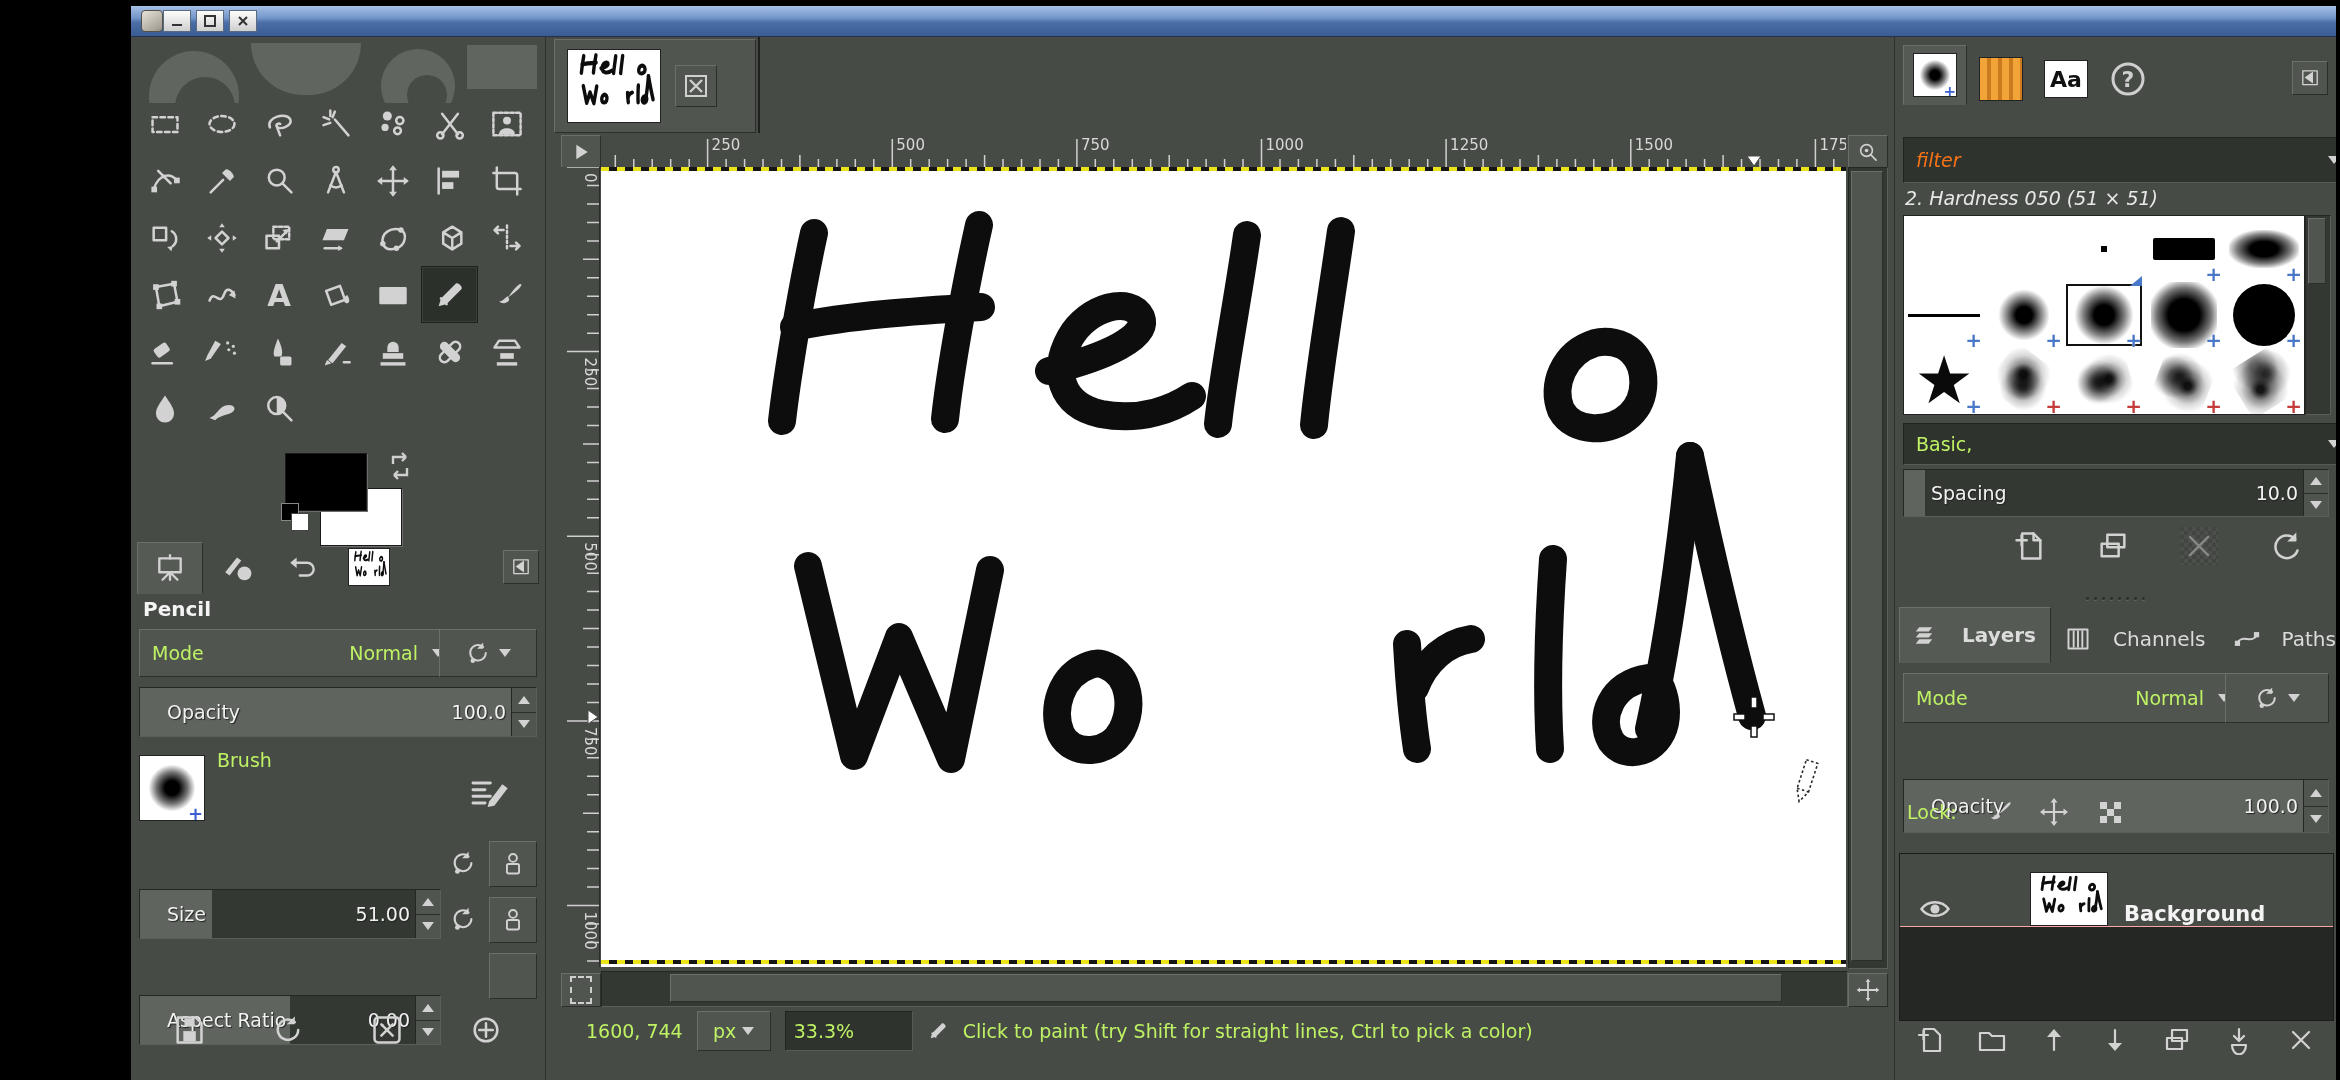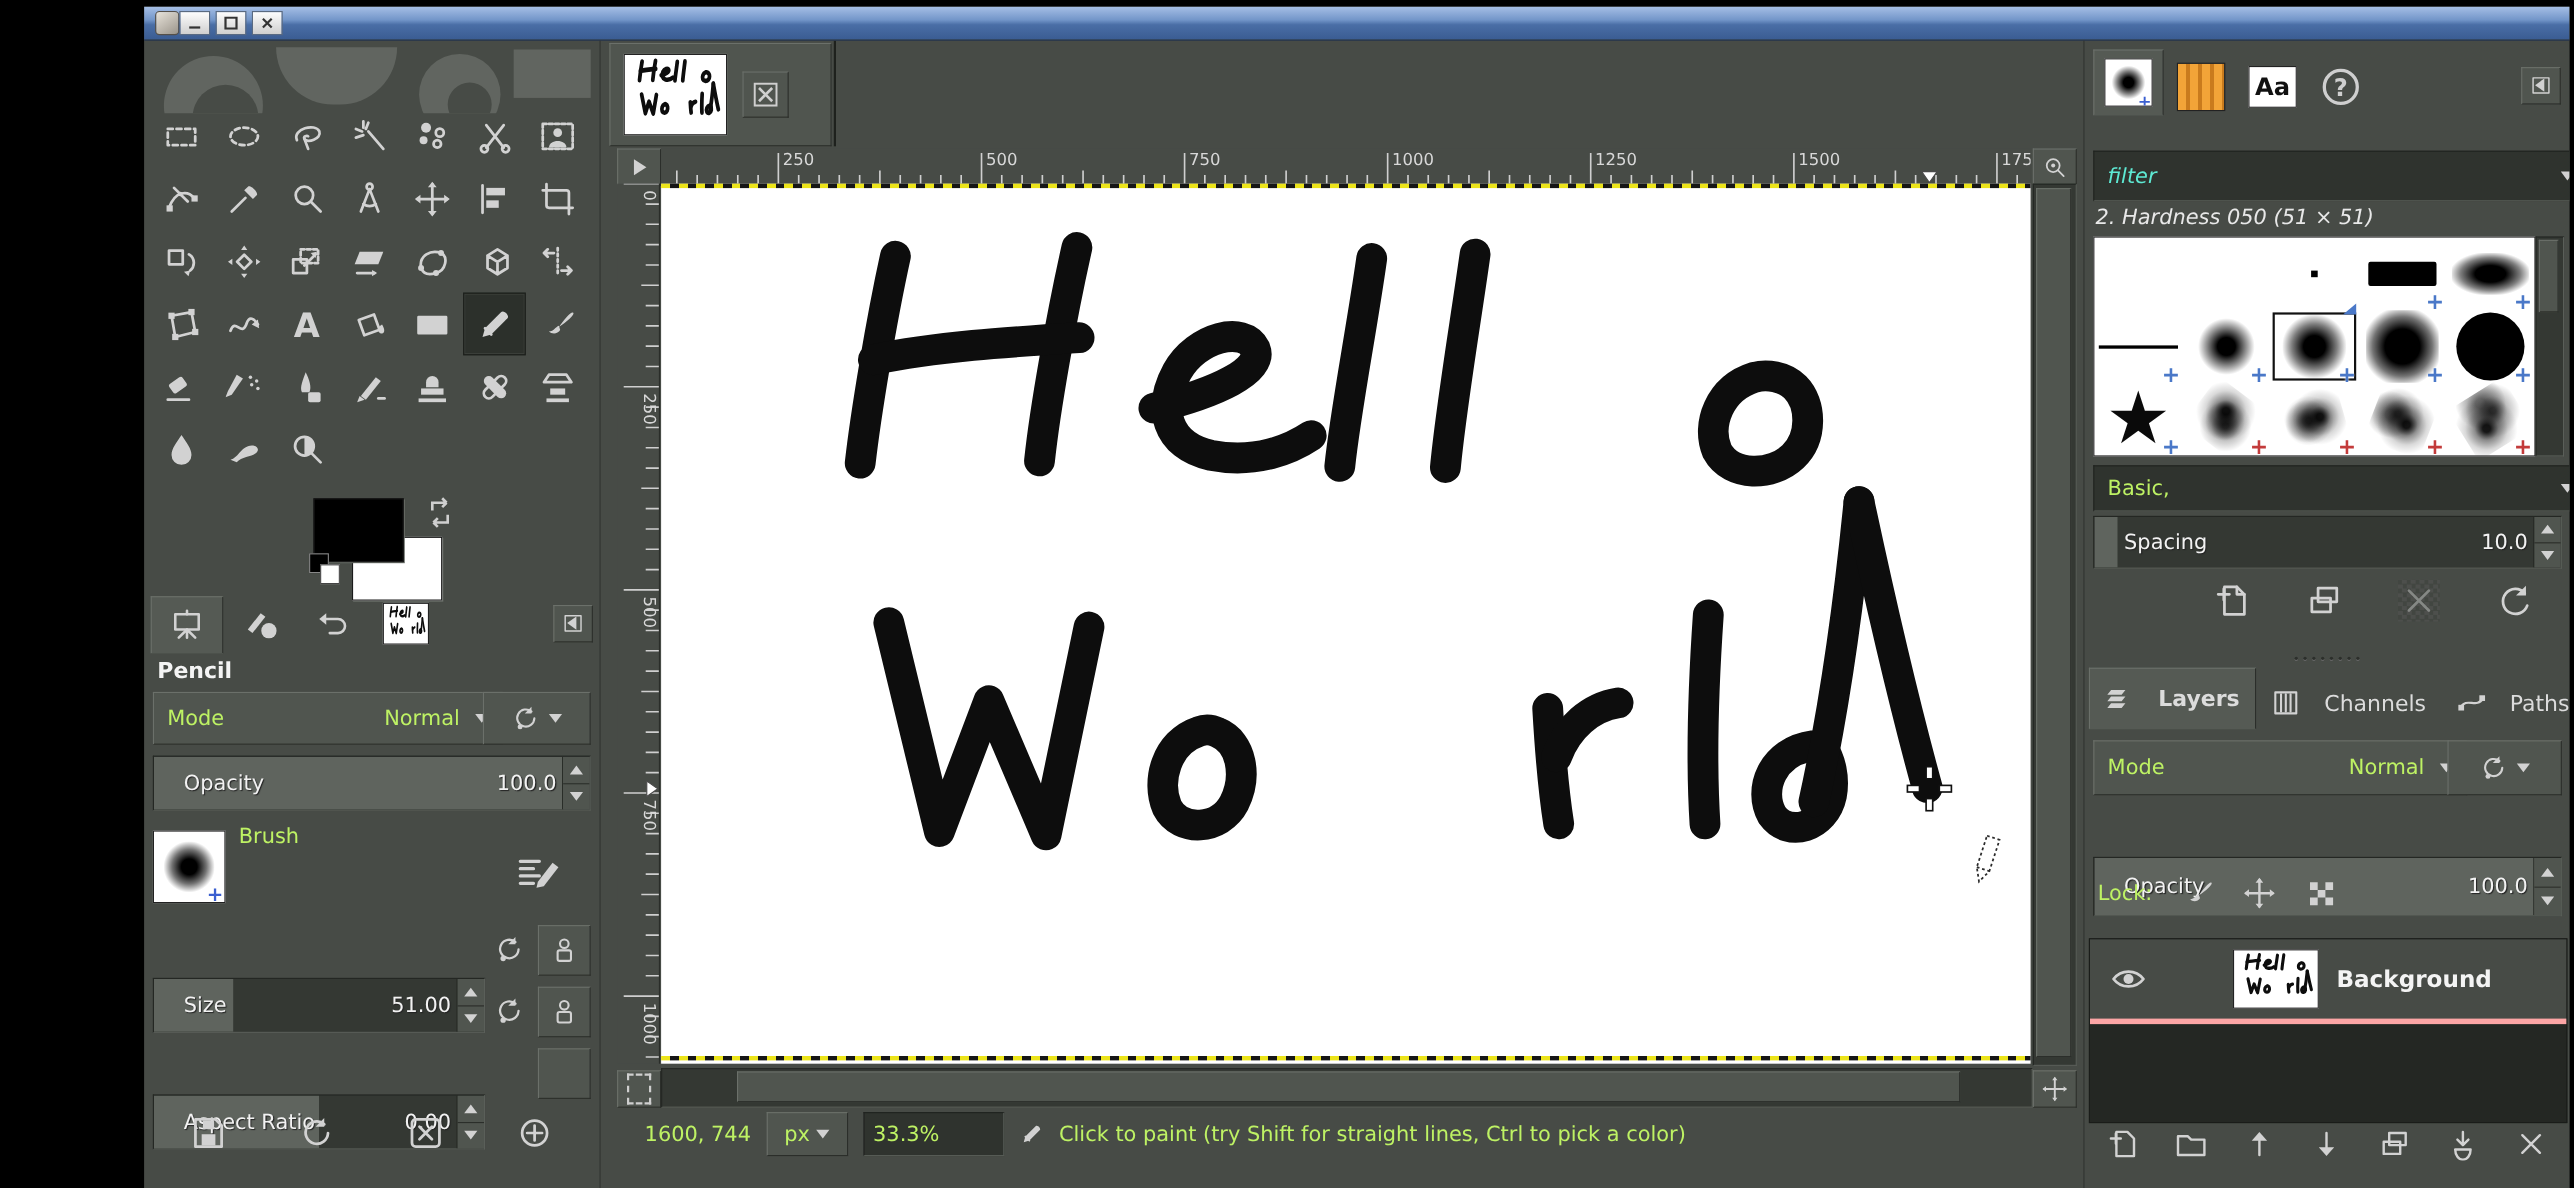--- a/index.html
+++ b/index.html
@@ -736,21 +736,21 @@
             <span>
               <svg class="icn" width="18" height="18" viewBox="0 0 30 30">
                 <path class="f" d="M20,4 L6,14 L20,24 z"></path>
                 <rect x="3" y="3" width="24" height="23" stroke-width="1.6"></rect>
               </svg>
             </span>
           </div>
       </div>
 
       <div class="abs darkfield" style="left:8px;top:100px;width:424px;height:44px;display:flex;align-items:center;padding:0 12px">
-        <span style="font-style:italic;color:#5eead4;font-size:19px">filter</span>
+        <span style="font-style:italic;color:#f97316;font-size:19px">filter</span>
         <span style="flex:1"></span>
           <span class="tri-down"></span>
       </div>
       <div class="abs" style="left:10px;top:150px;font-style:italic;font-size:19px;color:#e8e8e8">2. Hardness 050 (51 × 51)</div>
 
       <div class="abs" style="left:8px;top:178px;width:400px;height:198px;background:#fff;border:1px solid #222;overflow:hidden">
         <div id="brush-grid-inner" style="display:grid;grid-template-columns:repeat(5,80px);grid-auto-rows:66px">
             <div class="bcell"></div>
             <div class="bcell"></div>
             <div class="bcell">
@@ -971,21 +971,21 @@
             </svg>
           </span>
         <span>
             <svg class="icn" width="30" height="30" viewBox="0 0 30 30">
               <path class="f" d="M5,5h7v7h-7z M19,5h7v7h-7z M12,12h7v7h-7z M5,19h7v7h-7z M19,19h7v7h-7z"></path>
             </svg>
           </span>
       </div>
 
       <div class="abs" style="left:4px;top:816px;width:433px;height:166px;background:#242723;border:1px solid #1a1c19">
-        <div style="height:72px;background:#474b46;border-bottom:5px solid #fca5a5;display:flex;align-items:center">
+        <div style="height:72px;background:#474b46;border-bottom:1px solid #fca5a5;display:flex;align-items:flex-end">
           <span style="margin:0 18px">
               <svg class="icn" width="34" height="34" viewBox="0 0 30 30">
                 <path d="M3,15 C9,7 21,7 27,15 C21,23 9,23 3,15 z"></path>
                 <circle class="f" cx="15" cy="15" r="4"></circle>
               </svg>
             </span>
           <div class="mini-thumb hello-art" style="width:76px;height:52px;margin-left:60px">
               <svg viewBox="0 0 1245 800" preserveAspectRatio="none">
                 <path d="M213,66 C200,125 186,210 181,254" stroke="#0d0d0d" stroke-width="46" fill="none" stroke-linecap="round" stroke-linejoin="round"></path>
                 <path d="M378,58 C364,120 349,205 344,252" stroke="#0d0d0d" stroke-width="46" fill="none" stroke-linecap="round" stroke-linejoin="round"></path>

